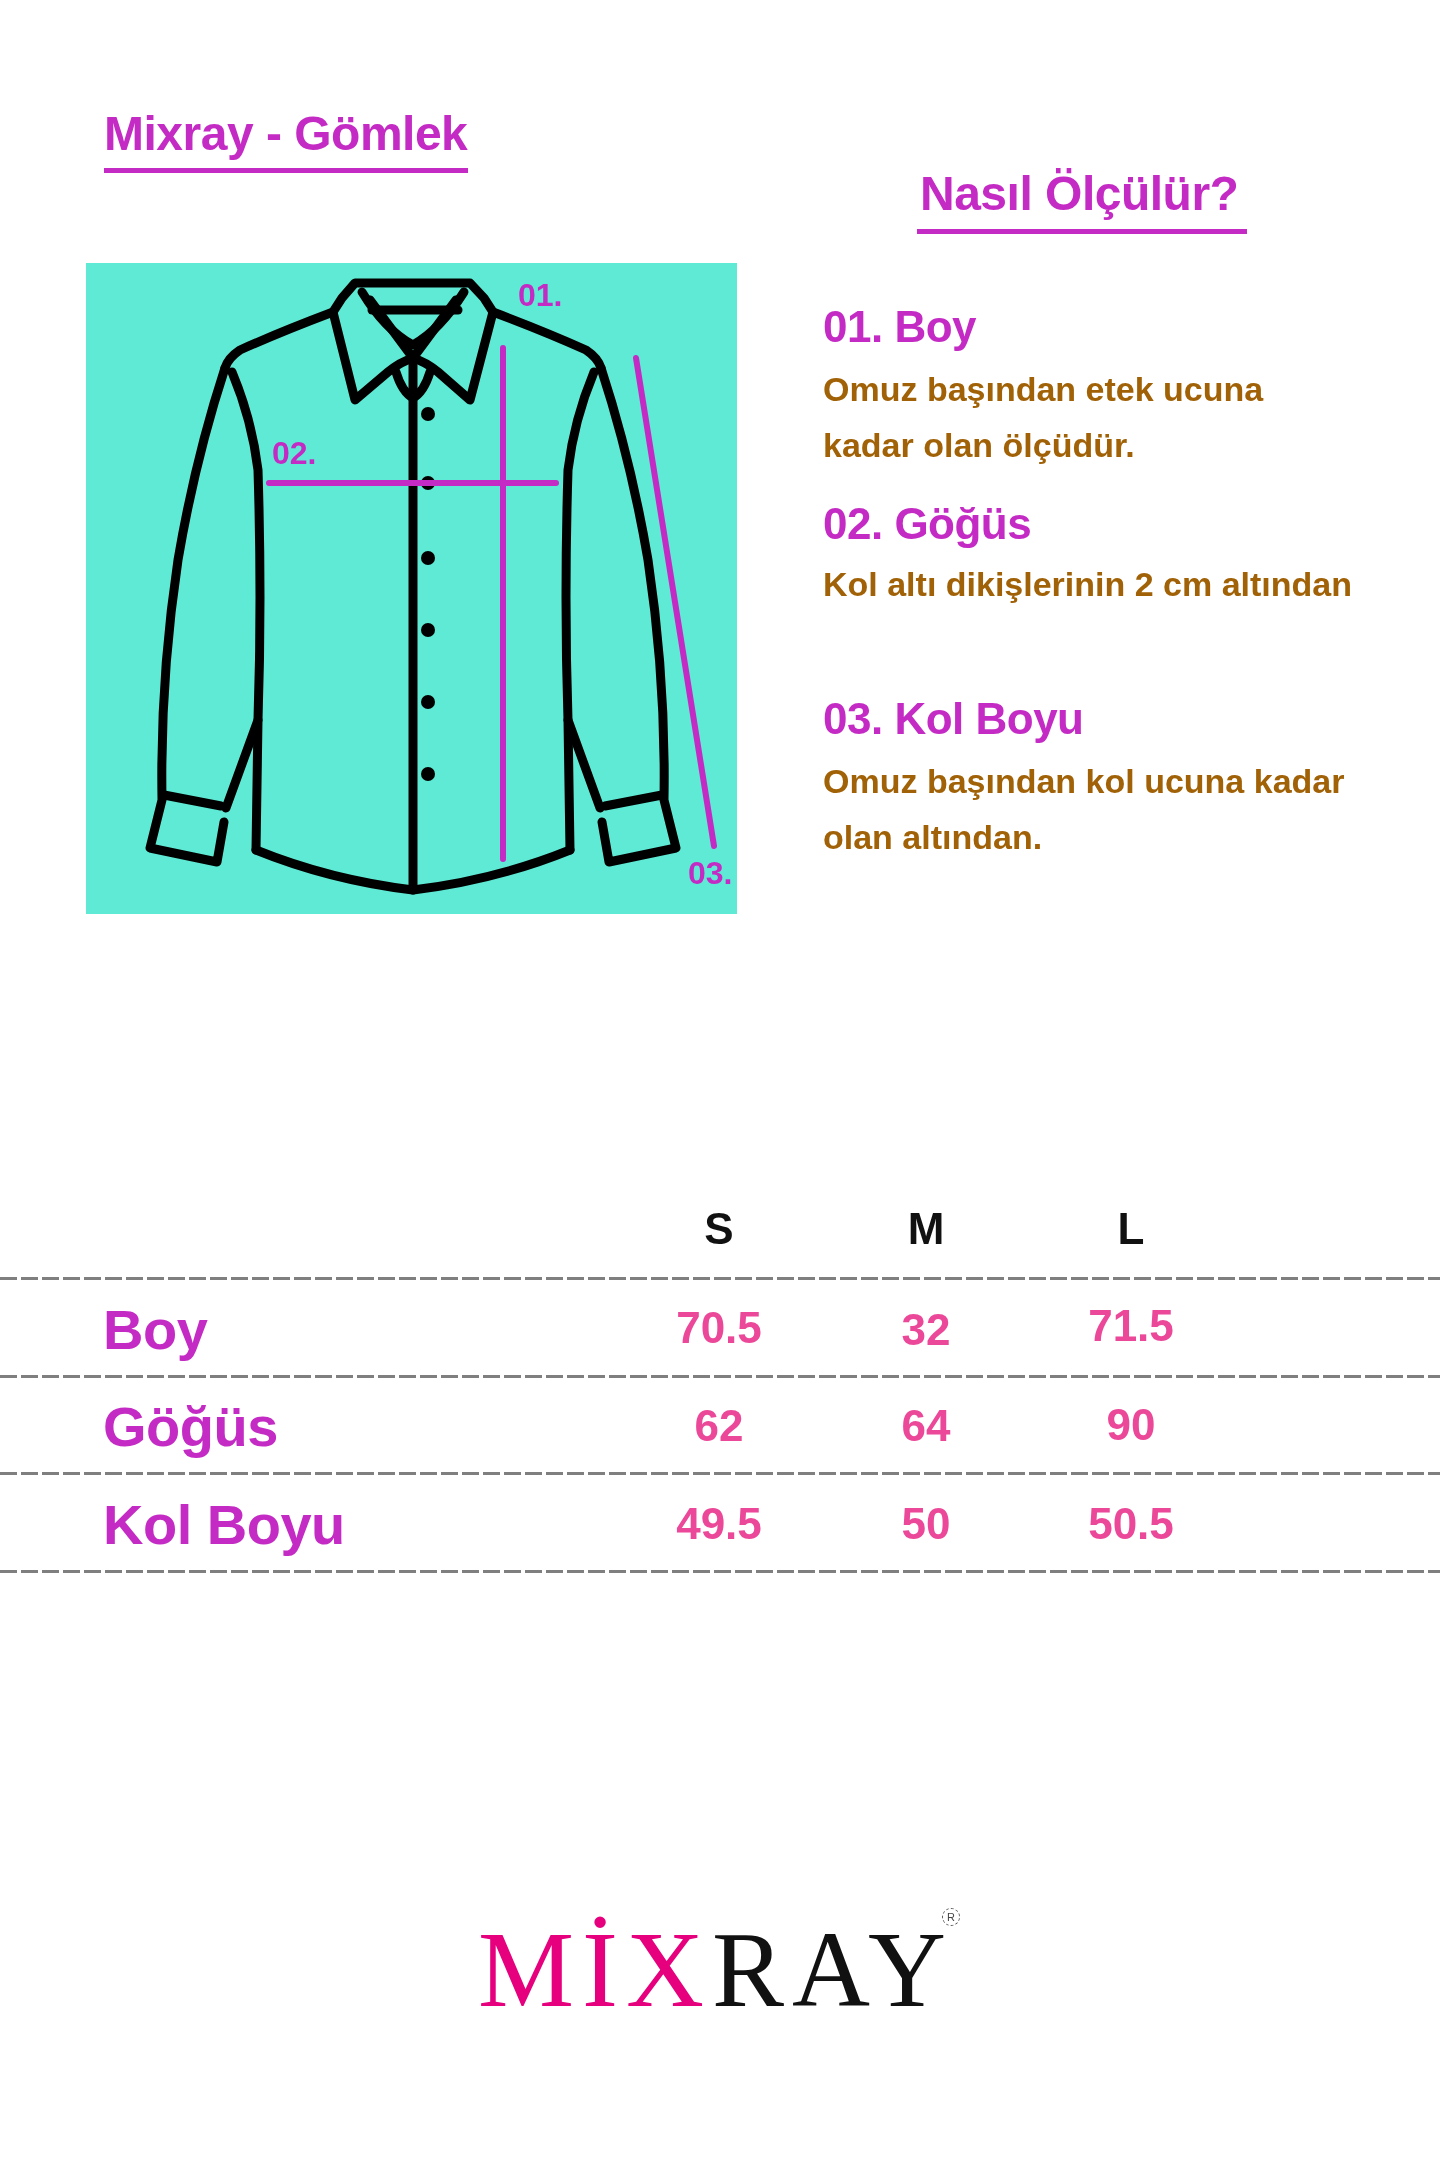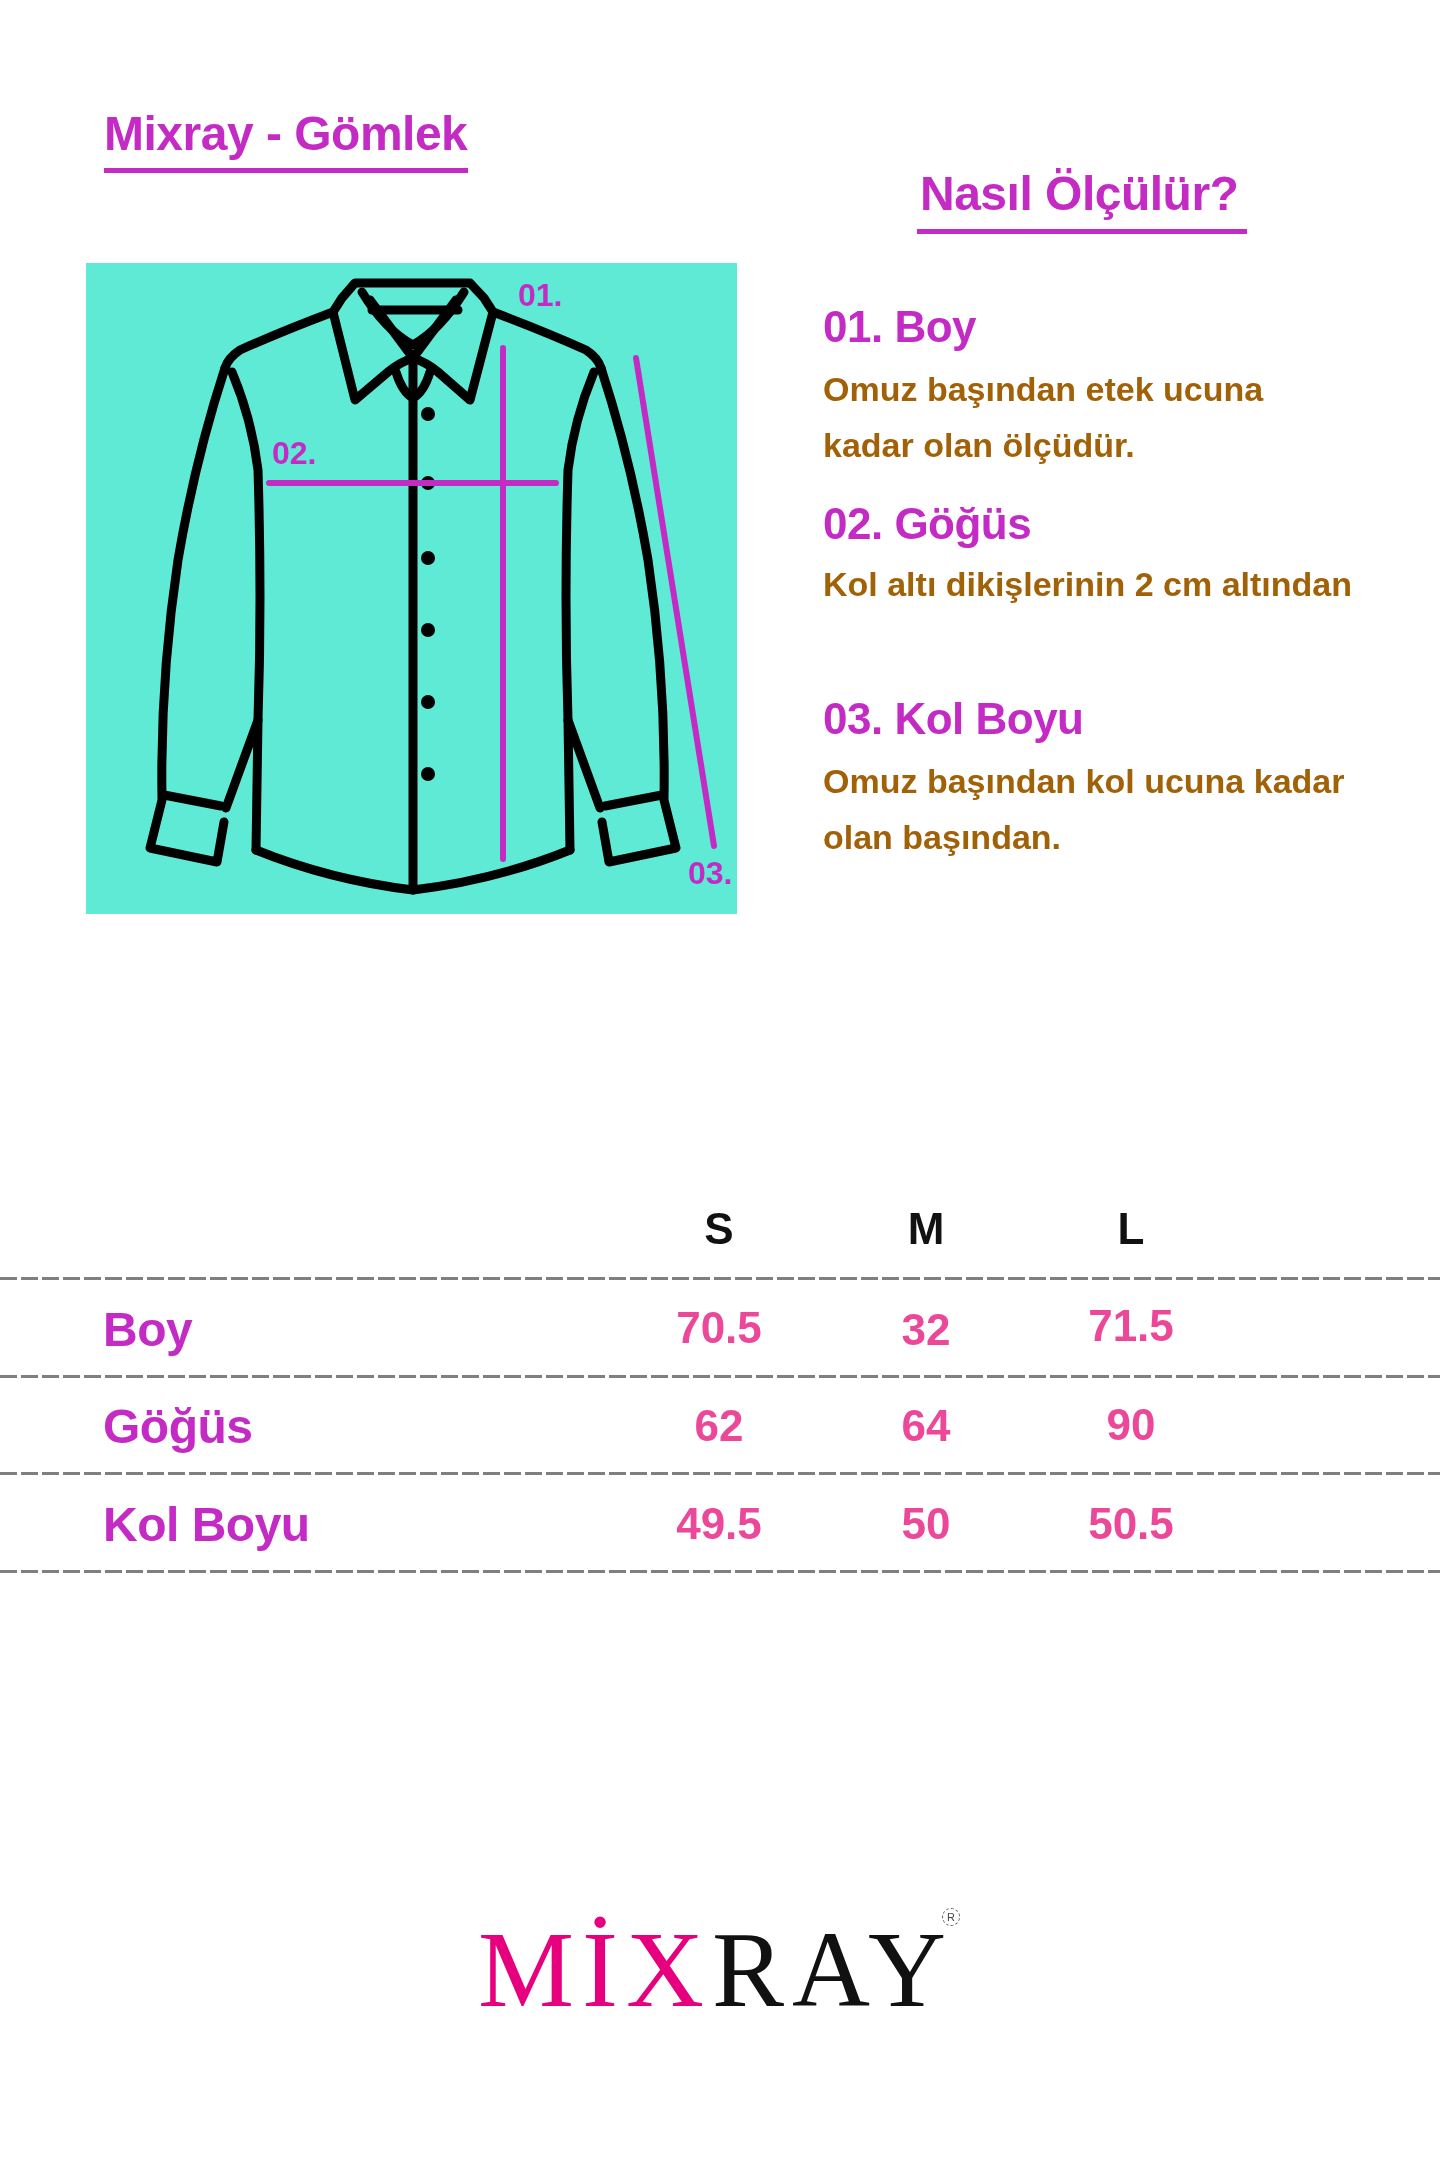--- a/index.html
+++ b/index.html
@@ -10,21 +10,21 @@
   .title { left:104px; top:106px; font-size:48px; font-weight:bold; white-space:nowrap; letter-spacing:-0.5px; }
   .title-underline { left:104px; top:168px; width:364px; height:5px; background:#c42bc4; }
   .howto { left:920px; top:166px; font-size:48px; font-weight:bold; white-space:nowrap; letter-spacing:-0.5px; }
   .howto-underline { left:917px; top:229px; width:330px; height:5px; background:#c42bc4; }
   .diagram { left:86px; top:263px; width:651px; height:651px; background:#5eead4; }
   .diagram svg { position:absolute; left:-86px; top:-263px; }
   .desc { left:823px; width:600px; }
   .desc-heading { font-size:44px; font-weight:bold; color:#c42bc4; white-space:nowrap; line-height:52px; height:52px; letter-spacing:-0.5px; }
   .desc-line { font-size:34px; font-weight:bold; color:#a16207; white-space:nowrap; line-height:56px; height:56px; }
   .size-head { font-size:44px; font-weight:bold; color:#111; width:120px; text-align:center; line-height:60px; }
-  .row-label { left:103px; font-size:48px; font-weight:bold; color:#c42bc4; white-space:nowrap; line-height:60px; letter-spacing:-0.5px; }
+  .row-label { left:103px; font-size:56px; font-weight:bold; color:#c42bc4; white-space:nowrap; line-height:60px; letter-spacing:-0.5px; }
   .cell { font-size:44px; font-weight:bold; color:#ec4899; width:160px; text-align:center; line-height:60px; }
   .dash { left:0; width:1440px; height:3px;
           background-image:linear-gradient(to right, #7f7f7f 0 17px, transparent 17px 21px);
           background-size:21px 3px; background-repeat:repeat-x; }
   .logo { left:478px; top:1915px; height:110px; white-space:nowrap;
           font-family:"Liberation Serif", "DejaVu Serif", serif; font-size:108px; letter-spacing:8px; line-height:110px; }
   .logo .pink { color:#e6007e; }
   .logo .black { color:#111111; }
   .reg { left:942px; top:1908px; width:16px; height:16px; border:1px dashed #555; border-radius:50%;
          font-size:11px; line-height:16px; text-align:center; color:#444; font-family:"Liberation Sans", sans-serif; }
@@ -100,21 +100,21 @@
   <div class="desc-line" style="margin-top:8px;">Omuz başından etek ucuna</div>
   <div class="desc-line">kadar olan ölçüdür.</div>
 </div>
 <div class="abs desc" style="top:498px;">
   <div class="desc-heading">02. Göğüs</div>
   <div class="desc-line" style="margin-top:6px;">Kol altı dikişlerinin 2 cm altından</div>
 </div>
 <div class="abs desc" style="top:693px;">
   <div class="desc-heading">03. Kol Boyu</div>
   <div class="desc-line" style="margin-top:8px;">Omuz başından kol ucuna kadar</div>
-  <div class="desc-line">olan başından.</div>
+  <div class="desc-line">olan altından.</div>
 </div>
 
 <div>
   <div class="abs size-head" style="left:659px;top:1199px;">S</div>
   <div class="abs size-head" style="left:866px;top:1199px;">M</div>
   <div class="abs size-head" style="left:1071px;top:1199px;">L</div>
 
   <div class="abs dash" style="top:1277px;"></div>
 
   <div>

